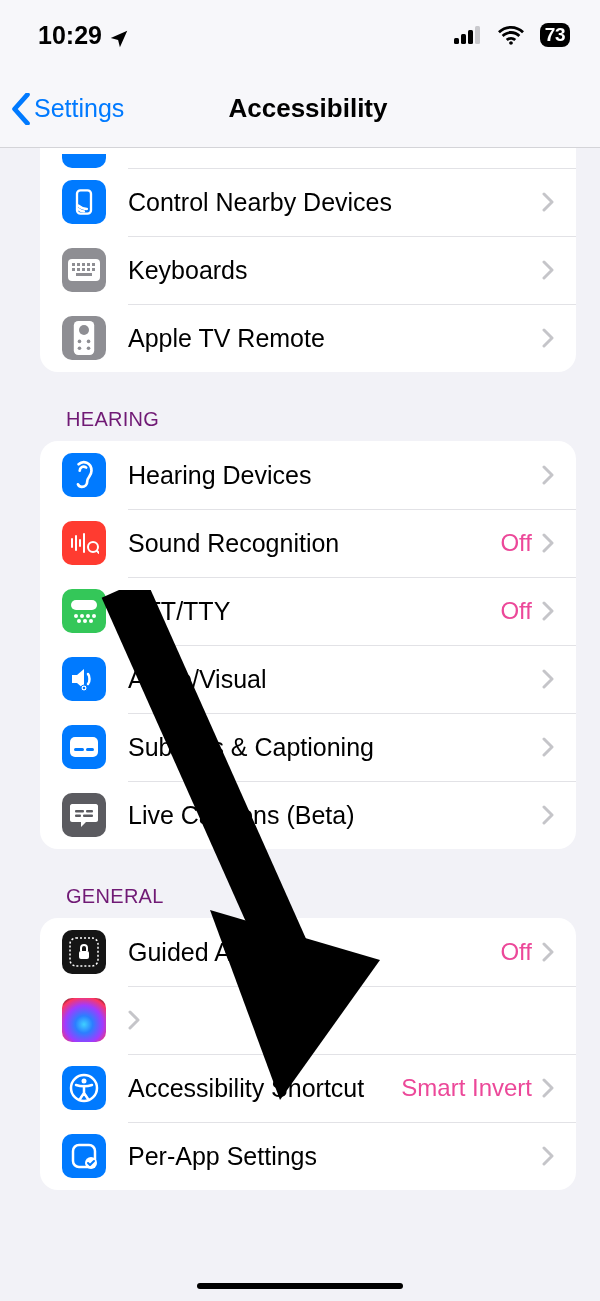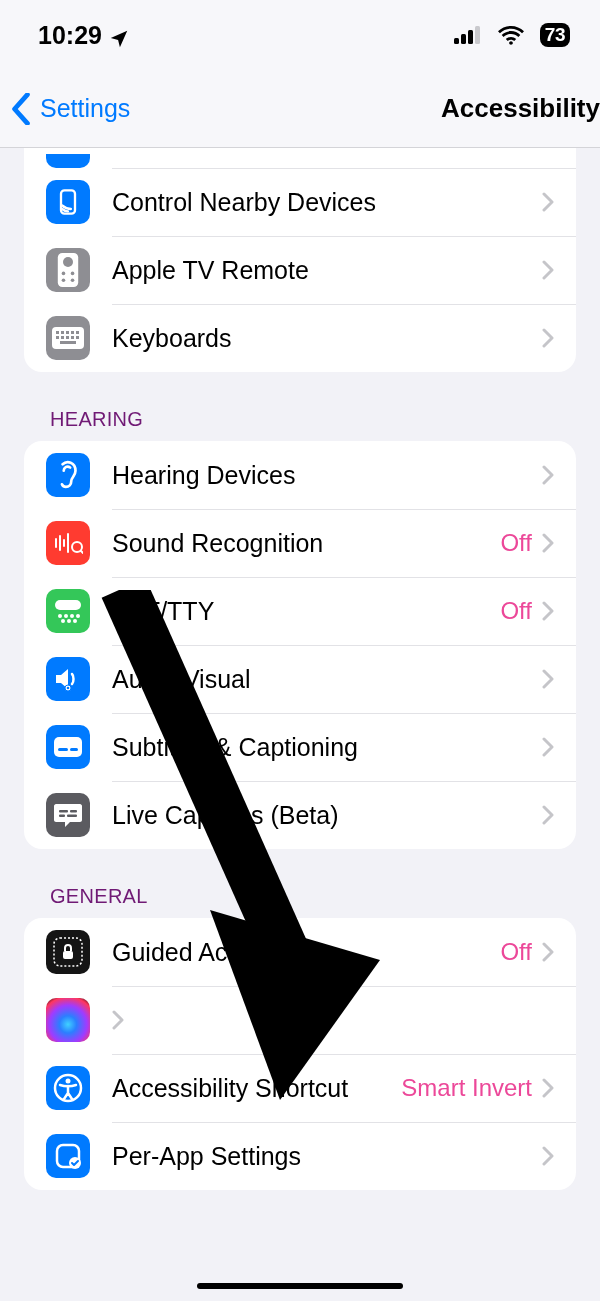--- a/index.html
+++ b/index.html
@@ -50,31 +50,31 @@
       background: #f7f7fa;
       border-bottom: 1px solid #d4d4d8;
       position: relative;
     }
     .nav-back {
       display: flex;
       align-items: center;
       color: #007aff;
       font-size: 25px;
       font-weight: 400;
-      gap: 8px;
+      gap: 2px;
       z-index: 2;
     }
     .nav-title {
       position: absolute;
       left: 16px; right: 0;
-      text-align: right;
+      text-align: center;
       font-size: 26px;
       font-weight: 600;
     }
-    .scroll-area { padding: 0 0 40px 0; }
+    .scroll-area { padding: 0 0 40px 16px; }
     .section-header {
       color: #701a75;
       font-size: 20px;
       font-weight: 400;
       padding: 36px 0 10px 50px;
       text-transform: uppercase;
       letter-spacing: 0.3px;
     }
     .group {
       background: #fff;
@@ -198,36 +198,20 @@
             <path d="M7 15c2.3 2 5 3 7.5 3" stroke-linecap="round"></path>
           </svg>
         </div>
         <div class="row-label">Control Nearby Devices</div>
         <svg class="chevron" width="12" height="20" viewBox="0 0 12 20" fill="none" stroke="#c5c5c9" stroke-width="3" stroke-linecap="round" stroke-linejoin="round">
           <polyline points="2,2 10,10 2,18"></polyline>
         </svg>
       </div>
       <div class="row">
         <div class="row-icon bg-gray">
-          <svg width="26" height="34" viewBox="0 0 18 30" fill="#fff">
-            <rect x="0" y="0" width="18" height="30" rx="4" fill="#fff"></rect>
-            <circle cx="9" cy="8" r="4.4" fill="#8e8e93"></circle>
-            <circle cx="5" cy="18" r="1.6" fill="#8e8e93"></circle>
-            <circle cx="13" cy="18" r="1.6" fill="#8e8e93"></circle>
-            <circle cx="5" cy="24" r="1.6" fill="#8e8e93"></circle>
-            <circle cx="13" cy="24" r="1.6" fill="#8e8e93"></circle>
-          </svg>
-        </div>
-        <div class="row-label">Apple TV Remote</div>
-        <svg class="chevron" width="12" height="20" viewBox="0 0 12 20" fill="none" stroke="#c5c5c9" stroke-width="3" stroke-linecap="round" stroke-linejoin="round">
-          <polyline points="2,2 10,10 2,18"></polyline>
-        </svg>
-      </div>
-      <div class="row">
-        <div class="row-icon bg-gray">
           <svg width="32" height="22" viewBox="0 0 32 22">
             <rect x="0" y="0" width="32" height="22" rx="4" fill="#fff"></rect>
             <g fill="#8e8e93">
               <rect x="4" y="4" width="3" height="3"></rect>
               <rect x="9" y="4" width="3" height="3"></rect>
               <rect x="14" y="4" width="3" height="3"></rect>
               <rect x="19" y="4" width="3" height="3"></rect>
               <rect x="24" y="4" width="3" height="3"></rect>
               <rect x="4" y="9" width="3" height="3"></rect>
               <rect x="9" y="9" width="3" height="3"></rect>
@@ -236,20 +220,36 @@
               <rect x="24" y="9" width="3" height="3"></rect>
               <rect x="8" y="14" width="16" height="3"></rect>
             </g>
           </svg>
         </div>
         <div class="row-label">Keyboards</div>
         <svg class="chevron" width="12" height="20" viewBox="0 0 12 20" fill="none" stroke="#c5c5c9" stroke-width="3" stroke-linecap="round" stroke-linejoin="round">
           <polyline points="2,2 10,10 2,18"></polyline>
         </svg>
       </div>
+      <div class="row">
+        <div class="row-icon bg-gray">
+          <svg width="26" height="34" viewBox="0 0 18 30" fill="#fff">
+            <rect x="0" y="0" width="18" height="30" rx="4" fill="#fff"></rect>
+            <circle cx="9" cy="8" r="4.4" fill="#8e8e93"></circle>
+            <circle cx="5" cy="18" r="1.6" fill="#8e8e93"></circle>
+            <circle cx="13" cy="18" r="1.6" fill="#8e8e93"></circle>
+            <circle cx="5" cy="24" r="1.6" fill="#8e8e93"></circle>
+            <circle cx="13" cy="24" r="1.6" fill="#8e8e93"></circle>
+          </svg>
+        </div>
+        <div class="row-label">Apple TV Remote</div>
+        <svg class="chevron" width="12" height="20" viewBox="0 0 12 20" fill="none" stroke="#c5c5c9" stroke-width="3" stroke-linecap="round" stroke-linejoin="round">
+          <polyline points="2,2 10,10 2,18"></polyline>
+        </svg>
+      </div>
     </div>
     <div class="section-header">HEARING</div>
     <div class="group">
       <div class="row">
         <div class="row-icon bg-blue">
           <svg width="26" height="30" viewBox="0 0 24 28" fill="none" stroke="#fff" stroke-width="2.5" stroke-linecap="round">
             <path d="M7 4C11 0 19 2 19 10c0 5-4 6-4 10 0 3-2 5-5 5-2 0-3-1-3.6-2.3"></path>
             <path d="M8 10c0-3 3-5 6-3"></path>
           </svg>
         </div>

